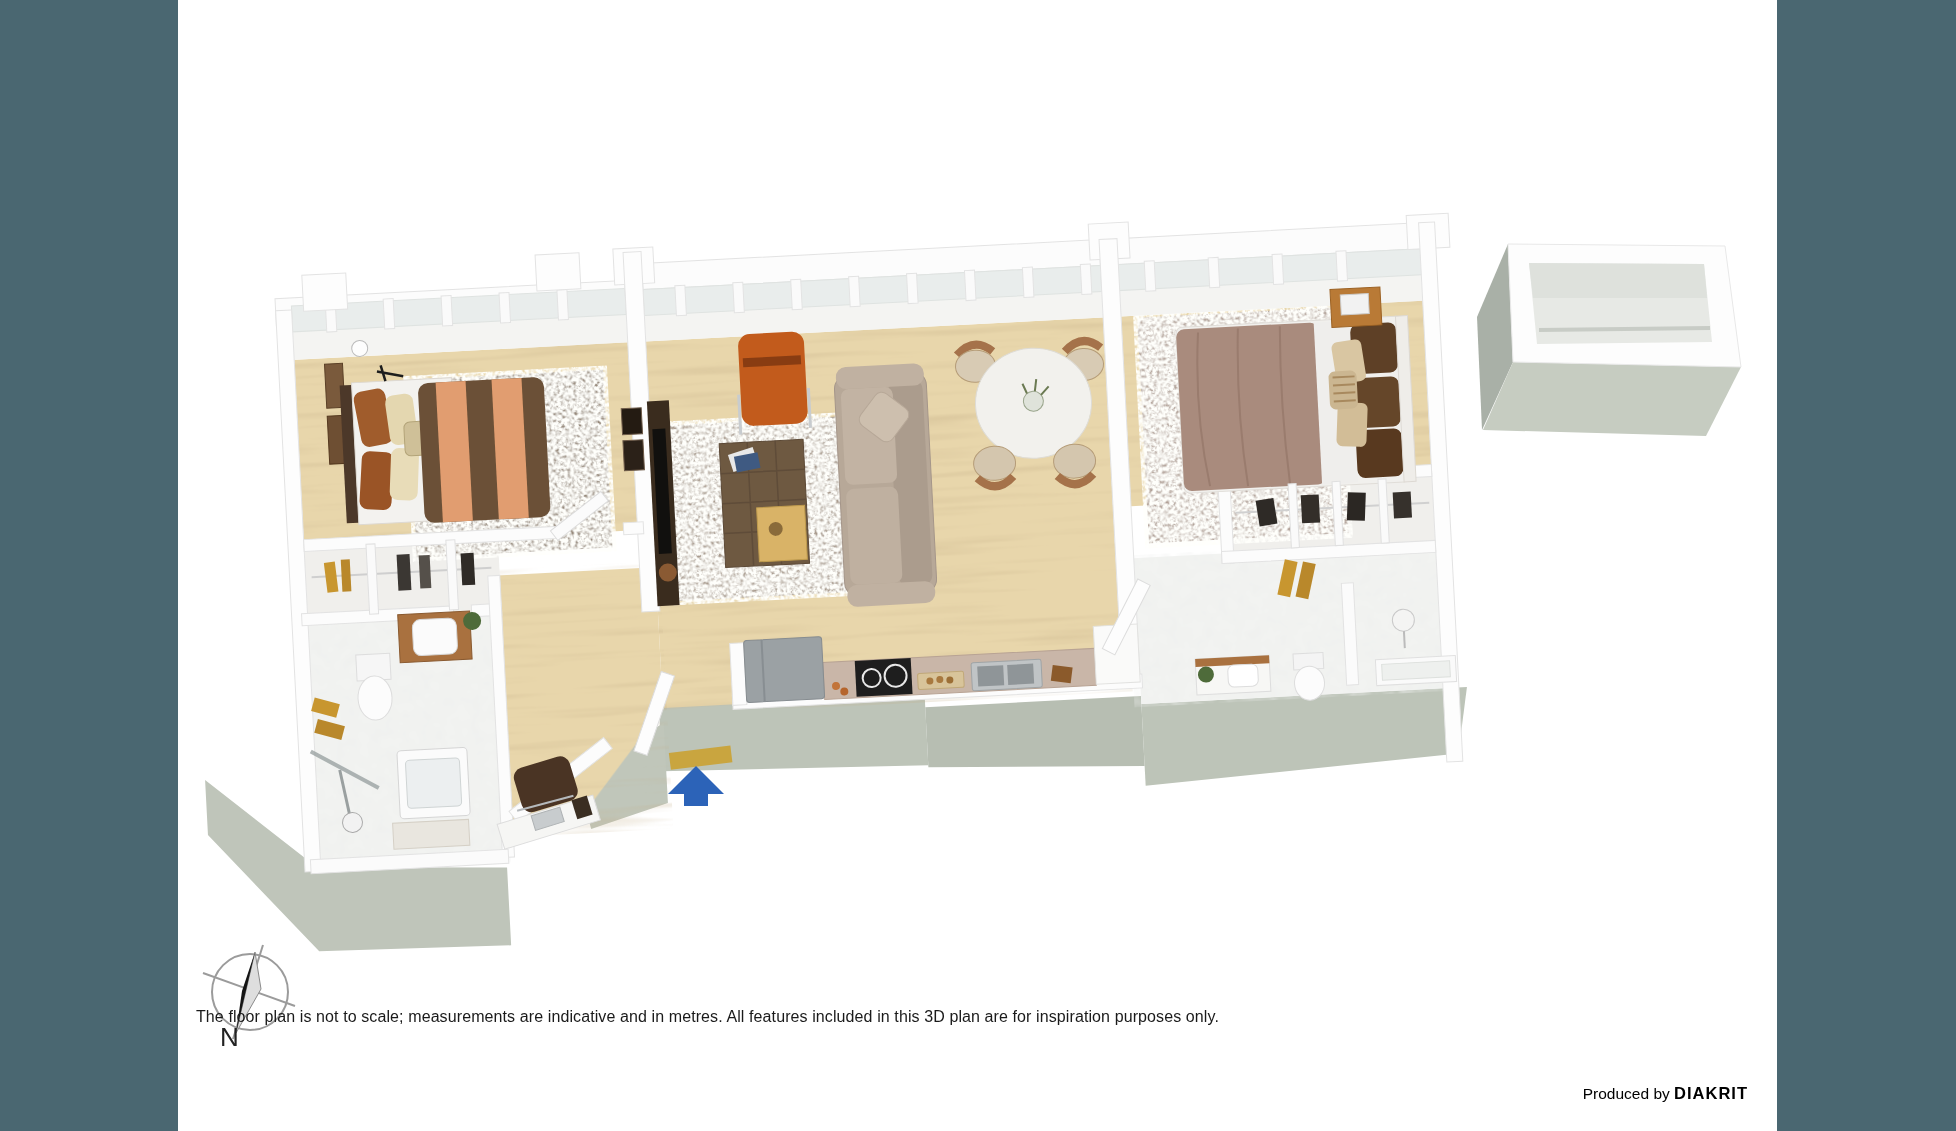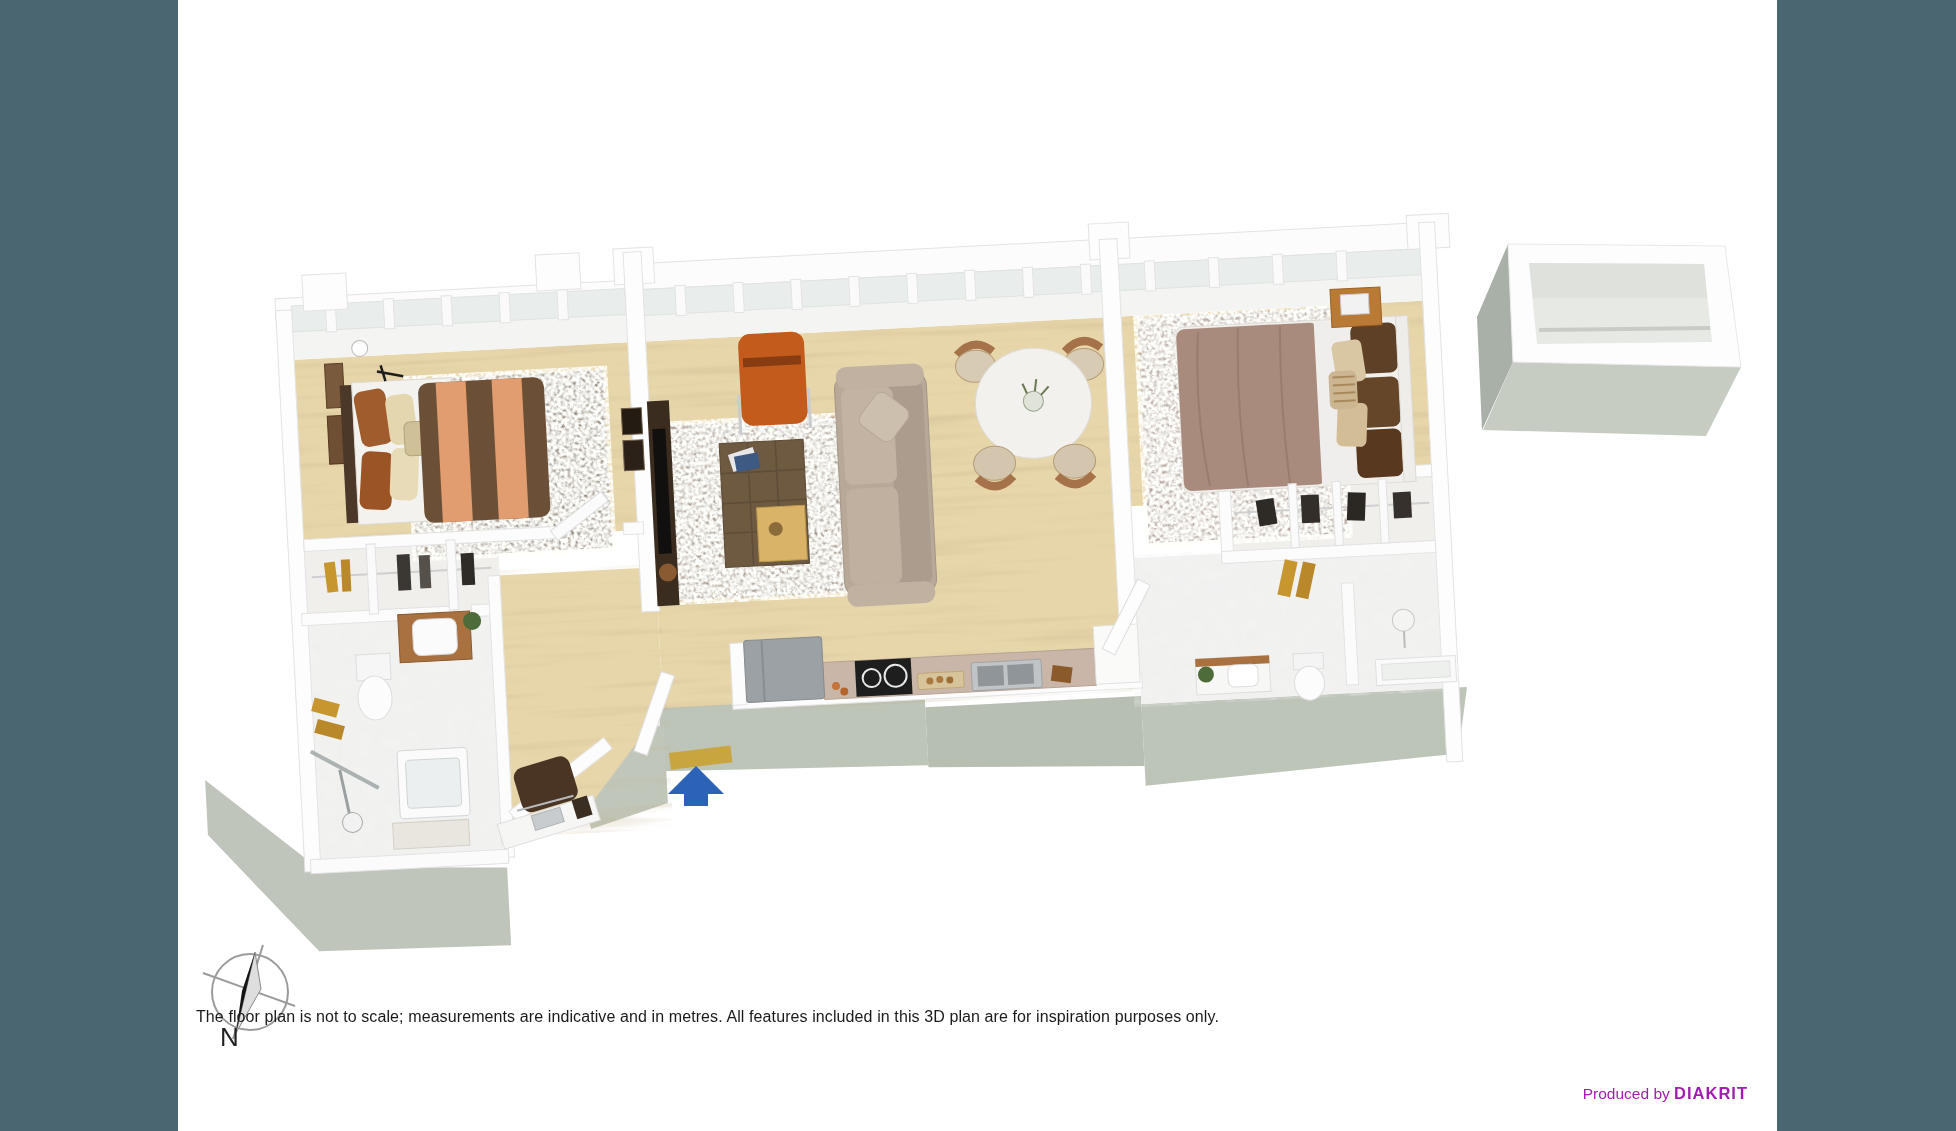--- a/index.html
+++ b/index.html
@@ -1,21 +1,21 @@
 <!DOCTYPE html>
 <html><head>
 <meta charset="utf-8">
 <style>
   html,body{margin:0;padding:0;background:#ffffff;}
   .canvas{position:relative;width:1956px;height:1131px;overflow:hidden;background:#ffffff;
           font-family:"Liberation Sans", sans-serif;}
   .abs{position:absolute;}
   .disclaimer{color:#1a1a1a;font-size:16px;letter-spacing:0.1px;white-space:nowrap;}
   .n-label{color:#222;font-size:26px;}
-  .credit{color:#a21caf;font-size:15.5px;white-space:nowrap;}
+  .credit{color:#000000;font-size:15.5px;white-space:nowrap;}
   .credit b{font-size:16.5px;font-weight:bold;letter-spacing:1px;}
   svg{display:block;}
 </style>
 </head>
 <body>
 
 <div class="canvas">
 
 <svg width="1956" height="1131" viewBox="0 0 1956 1131">
   <defs>

